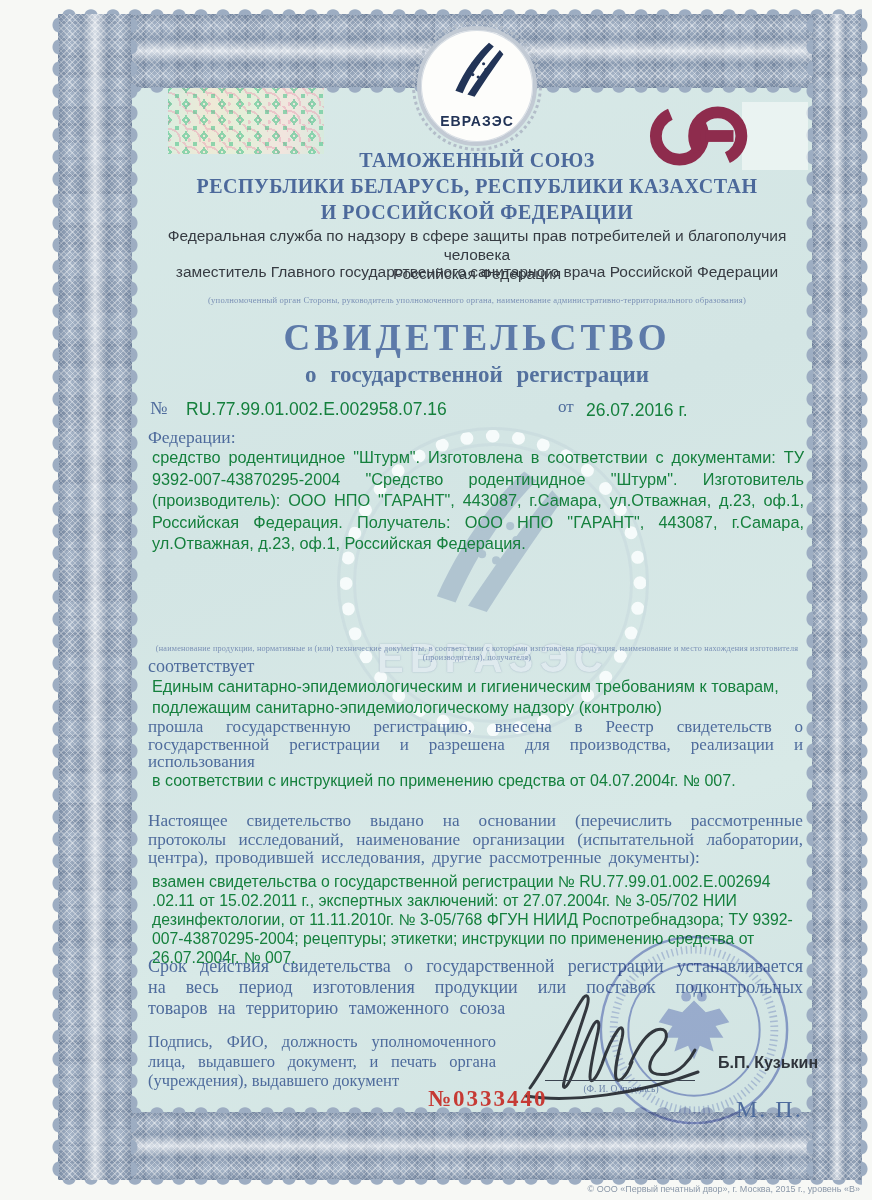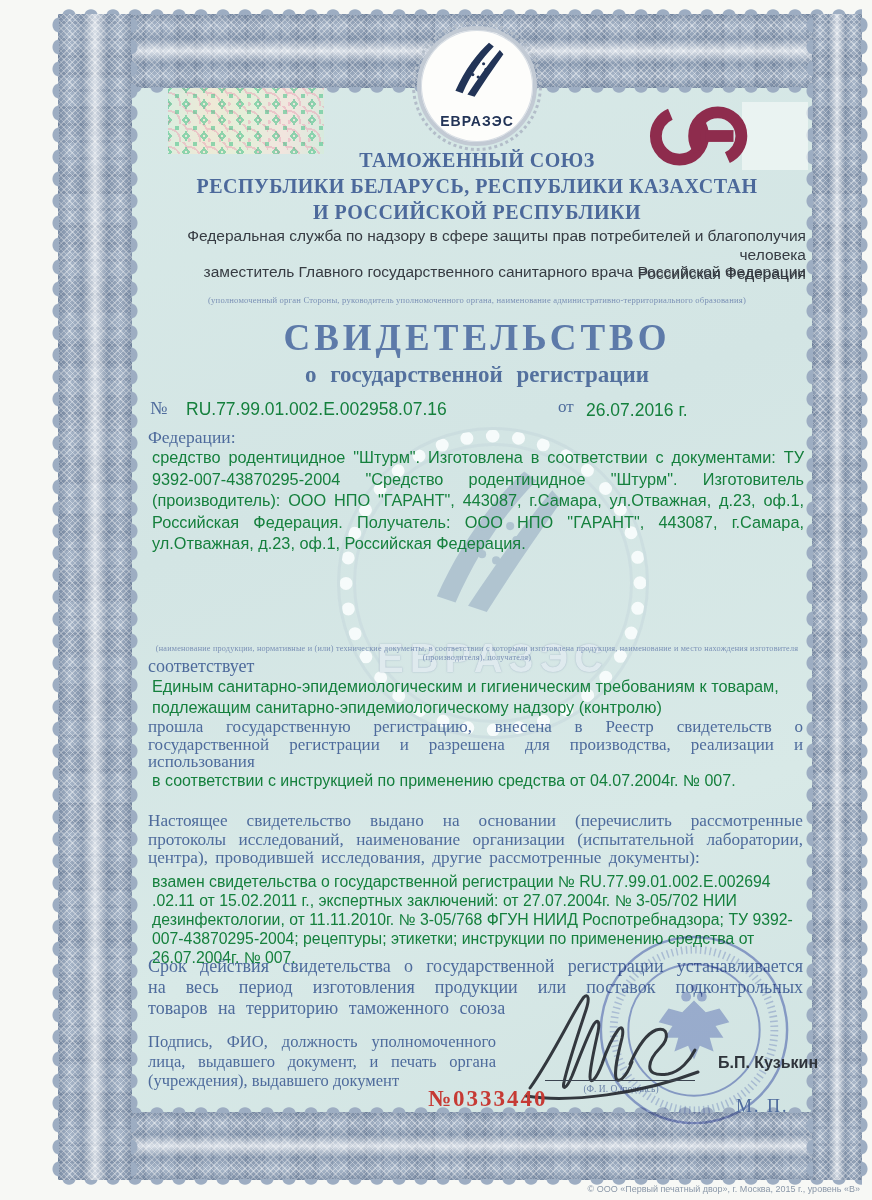--- a/index.html
+++ b/index.html
@@ -72,21 +72,21 @@
   .watermark svg{position:absolute;left:62px;top:16px;opacity:.55;}
   .watermark .wlbl{position:absolute;left:0;right:0;bottom:42px;text-align:center;
       font-family:"Liberation Sans",sans-serif;font-weight:bold;font-size:40px;letter-spacing:6px;
       color:rgba(226,236,240,.95);text-shadow:0 0 1px #a5b8c6,0 0 2px rgba(165,184,198,.6);}
   
   .blk{position:absolute;z-index:2;}
   .ctr{left:148px;width:658px;text-align:center;font-family:Liberation Serif, serif;}
   .serifblue{color:#4e6b9c;}
   .typed{font-family:"Liberation Sans",sans-serif;color:#15803d;}
   .hdr{font-weight:bold;font-size:20px;line-height:25px;letter-spacing:.5px;color:#4c699b;}
-  .auth{font-size:15.5px;line-height:19px;color:#363b42;text-align:right;}
+  .auth{font-size:15.5px;line-height:19px;color:#363b42;}
   .fine{font-size:8.6px;color:#7a90b5;letter-spacing:.2px;}
   .title-main{font-weight:bold;font-size:37px;letter-spacing:4px;color:#5d7aa9;}
   .title-sub{font-weight:bold;font-size:23px;word-spacing:8px;color:#54719e;}
   .just{text-align:justify;}
   .sig-line{position:absolute;left:545px;top:1080px;width:150px;border-top:1.5px solid #3c4450;z-index:4;}
   .serial{position:absolute;left:428px;top:1086px;z-index:5;color:#c63a34;
       font-weight:bold;font-size:23px;letter-spacing:2px;}
   .footer{position:absolute;right:12px;top:1184px;z-index:5;color:#8a97a8;
       font-family:"Liberation Sans",sans-serif;font-size:9px;}
   
@@ -152,21 +152,21 @@
       <g fill="none" stroke="#8e2c4d" stroke-width="10.5">
         <circle cx="28" cy="32" r="21" stroke-dasharray="104 28" stroke-dashoffset="14"></circle>
         <circle cx="62" cy="32" r="21" stroke-dasharray="104 28" stroke-dashoffset="-52"></circle>
         <line x1="51" y1="32" x2="76" y2="32"></line>
       </g>
     </svg>
   </div>
 
   <div class="blk ctr hdr" style="top:148px">ТАМОЖЕННЫЙ СОЮЗ</div>
   <div class="blk ctr hdr" style="top:174px">РЕСПУБЛИКИ БЕЛАРУСЬ, РЕСПУБЛИКИ КАЗАХСТАН</div>
-  <div class="blk ctr hdr" style="top:200px">И РОССИЙСКОЙ РЕСПУБЛИКИ</div>
+  <div class="blk ctr hdr" style="top:200px">И РОССИЙСКОЙ ФЕДЕРАЦИИ</div>
   <div class="blk ctr auth typed" style="top:226px">Федеральная служба по надзору в сфере защиты прав потребителей и благополучия человека</div>
   <div class="blk ctr auth typed" style="top:262px">заместитель Главного государственного санитарного врача Российской Федерации</div>
   <div class="blk ctr auth typed" style="top:264px">Российская Федерация</div>
   <div class="blk ctr fine" style="top:295px">(уполномоченный орган Стороны, руководитель уполномоченного органа, наименование административно-территориального образования)</div>
 
   <div class="blk ctr title-main" style="top:316px">СВИДЕТЕЛЬСТВО</div>
   <div class="blk ctr title-sub" style="top:362px">о государственной регистрации</div>
 
   <div class="blk serifblue" style="top:398px;left:150px;font-size:18px">№</div>
   <div class="blk typed" style="top:399px;left:186px;font-size:17.5px">RU.77.99.01.002.Е.002958.07.16</div>
@@ -210,17 +210,17 @@
       <g fill="none" stroke="#262a31" stroke-width="3" stroke-linecap="round" opacity=".92">
         <path d="M12,98 C36,64 58,16 66,7 C70,3 72,8 68,20 C60,44 50,74 46,92 C44,100 48,100 54,86 C62,66 70,44 76,34 C80,28 82,32 80,42 C76,60 72,77 72,87 C72,95 78,90 84,74 C88,62 94,48 100,40 C104,35 106,39 104,48 C100,64 96,80 98,88 C100,94 108,88 114,72"></path>
         <path d="M112,74 C120,56 128,44 138,40 C150,36 152,48 142,58 C132,68 122,88 150,84 C162,82 172,70 177,60"></path>
         <path d="M8,106 C52,113 122,104 180,82"></path>
       </g>
     </svg>
   </div>
   <div class="sig-line"></div>
   <div class="blk" style="top:1084px;left:548px;width:146px;text-align:center;font-size:9.5px;color:#6d84a8">(Ф. И. О./подпись)</div>
   <div class="blk typed" style="top:1054px;left:718px;font-size:16px;font-weight:bold;color:#2f343b;z-index:4">Б.П. Кузькин</div>
-  <div class="blk serifblue" style="top:1096px;left:736px;font-size:18px;letter-spacing:2px;z-index:4">М. П.</div>
+  <div class="blk serifblue" style="top:1096px;left:736px;font-size:24px;letter-spacing:2px;z-index:4">М. П.</div>
 
   <div class="serial">№0333440</div>
   <div class="footer">© ООО «Первый печатный двор», г. Москва, 2015 г., уровень «В»</div>
 </div>
 
 </body></html>

